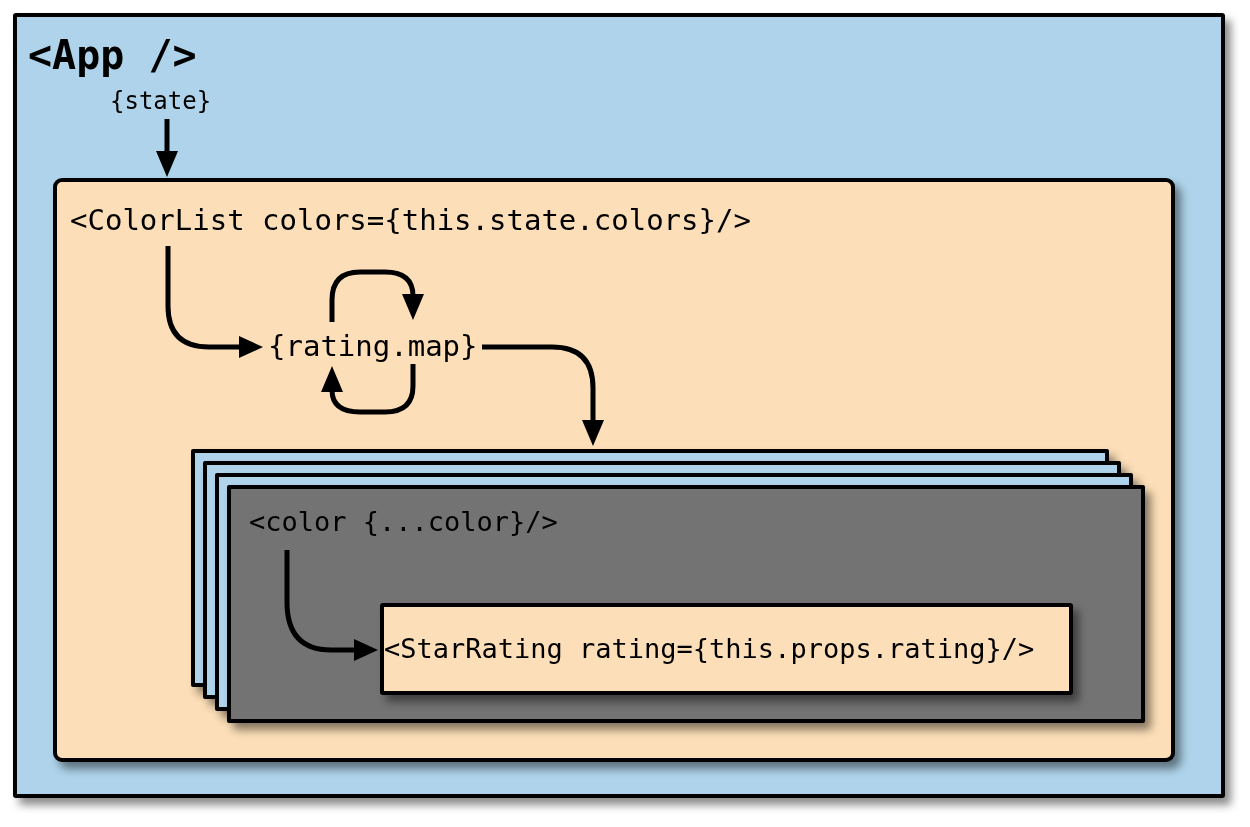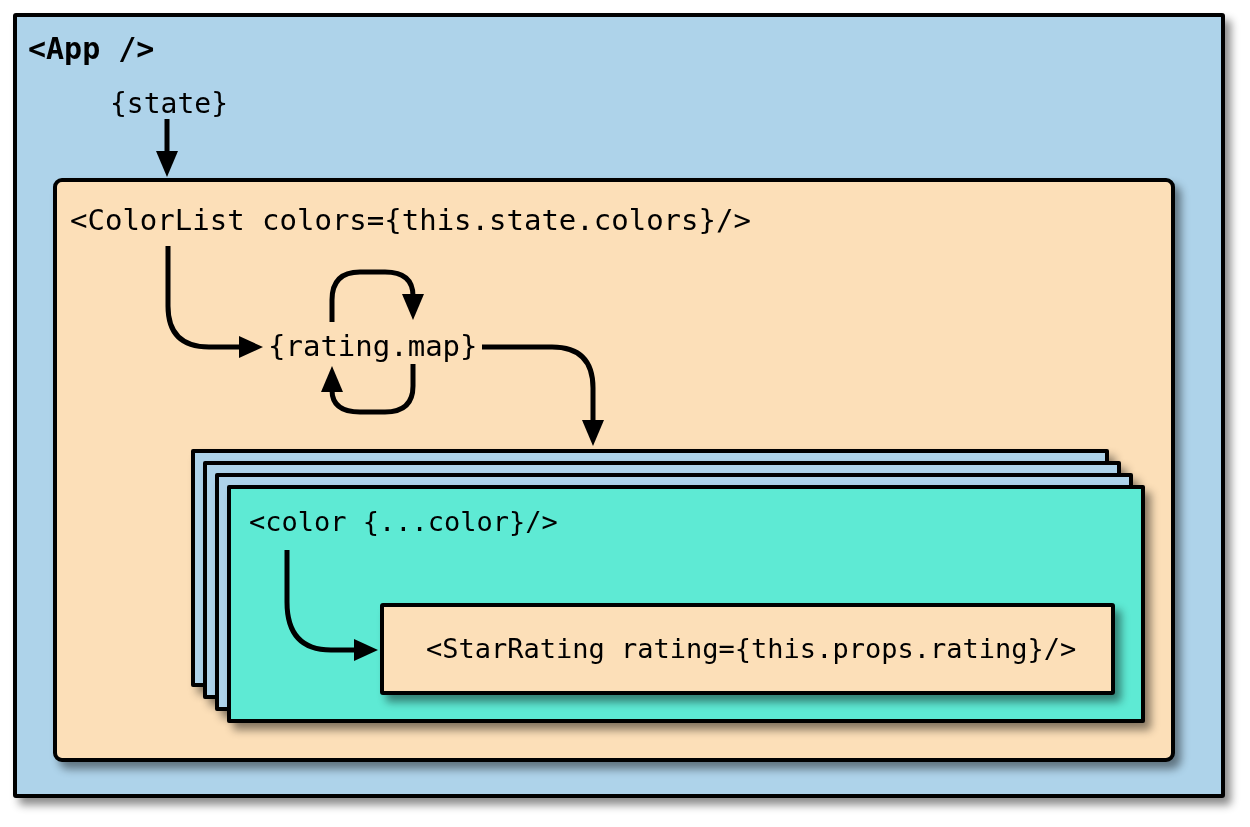--- a/index.html
+++ b/index.html
@@ -44,39 +44,38 @@
   .card.c1 { left: 134px; top: 267px; }
   .card.c2 { left: 146px; top: 279px; }
   .card.c3 { left: 158px; top: 291px; }
   .card.c4 { left: 170px; top: 303px; }
   .star-box {
     left: 149px; top: 114px;
     width: 727px; height: 84px;
     background: #fcdfb8;
     display: flex;
     align-items: center;
-    padding-left: 42px;
     width: 685px;
   }
   .mono {
     position: absolute;
     color: #000;
     white-space: pre;
     font-family: "DejaVu Sans Mono", monospace;
     line-height: 1.15;
   }
   .app-title {
     left: 11px; top: 15px;
-    font-size: 30px;
+    font-size: 40px;
     font-weight: bold;
     text-align: center;
   }
   .state-label {
     left: 93px; top: 71px;
-    font-size: 28px;
+    font-size: 24px;
   }
   .colorlist-label {
     left: 13px; top: 22px;
     font-size: 29px;
   }
   .map-label {
     left: 211px; top: 148px;
     font-size: 29px;
   }
   .color-label {
@@ -115,21 +114,21 @@
     <div class="mono state-label">{state}</div>
 
     <div class="box panel" style="background-color: rgb(252, 223, 184);">
       <div class="mono colorlist-label">&lt;ColorList colors={this.state.colors}/&gt;</div>
       <div class="mono map-label">{rating.map}</div>
 
       <div class="card c1" style="background-color: rgb(174, 211, 234);"></div>
       <div class="card c2" style="background-color: rgb(174, 211, 234);"></div>
       <div class="card c3" style="background-color: rgb(174, 211, 234);"></div>
 
-      <div class="card c4" style="background-color: #5eead4;">
+      <div class="card c4" style="background-color: #737373;">
         <div class="mono color-label">&lt;color {...color}/&gt;</div>
         <div class="box star-box" style="background-color: rgb(252, 223, 184);">
           <span class="mono star-text">&lt;StarRating rating={this.props.rating}/&gt;</span>
         </div>
       </div>
     </div>
   </div>
 
   <svg class="arrows" viewBox="0 0 1250 827" xmlns="http://www.w3.org/2000/svg">
 

